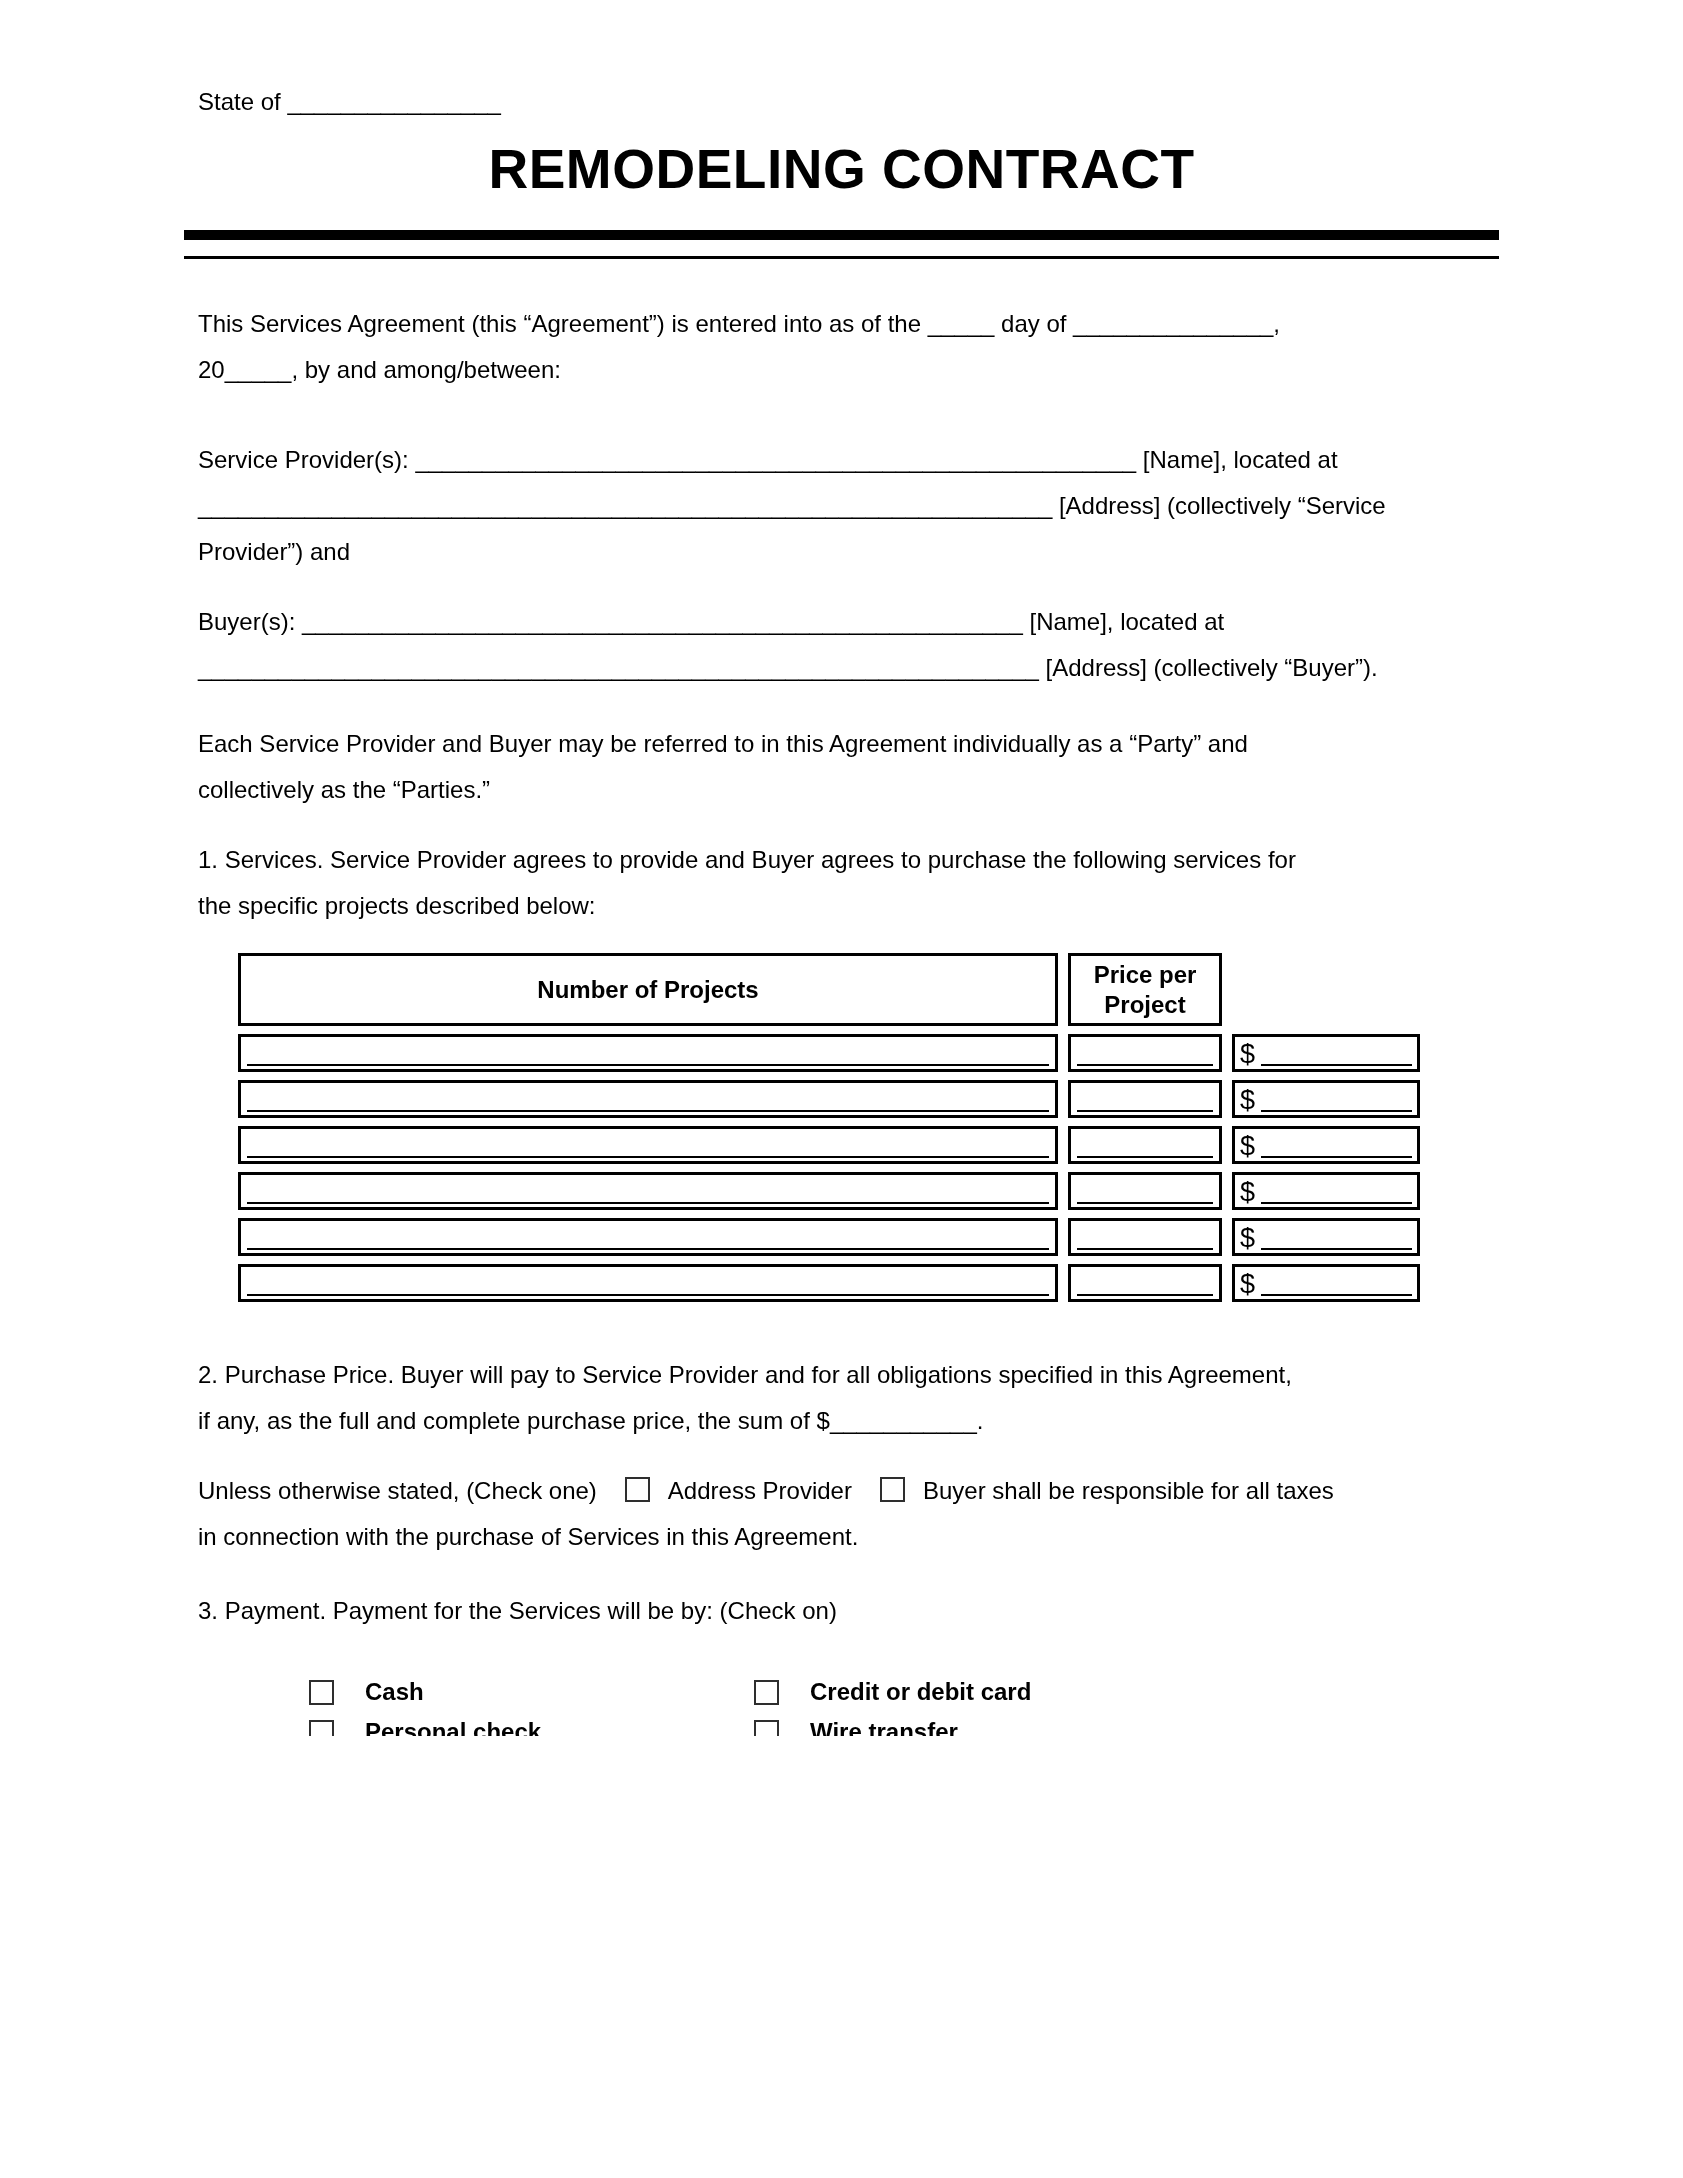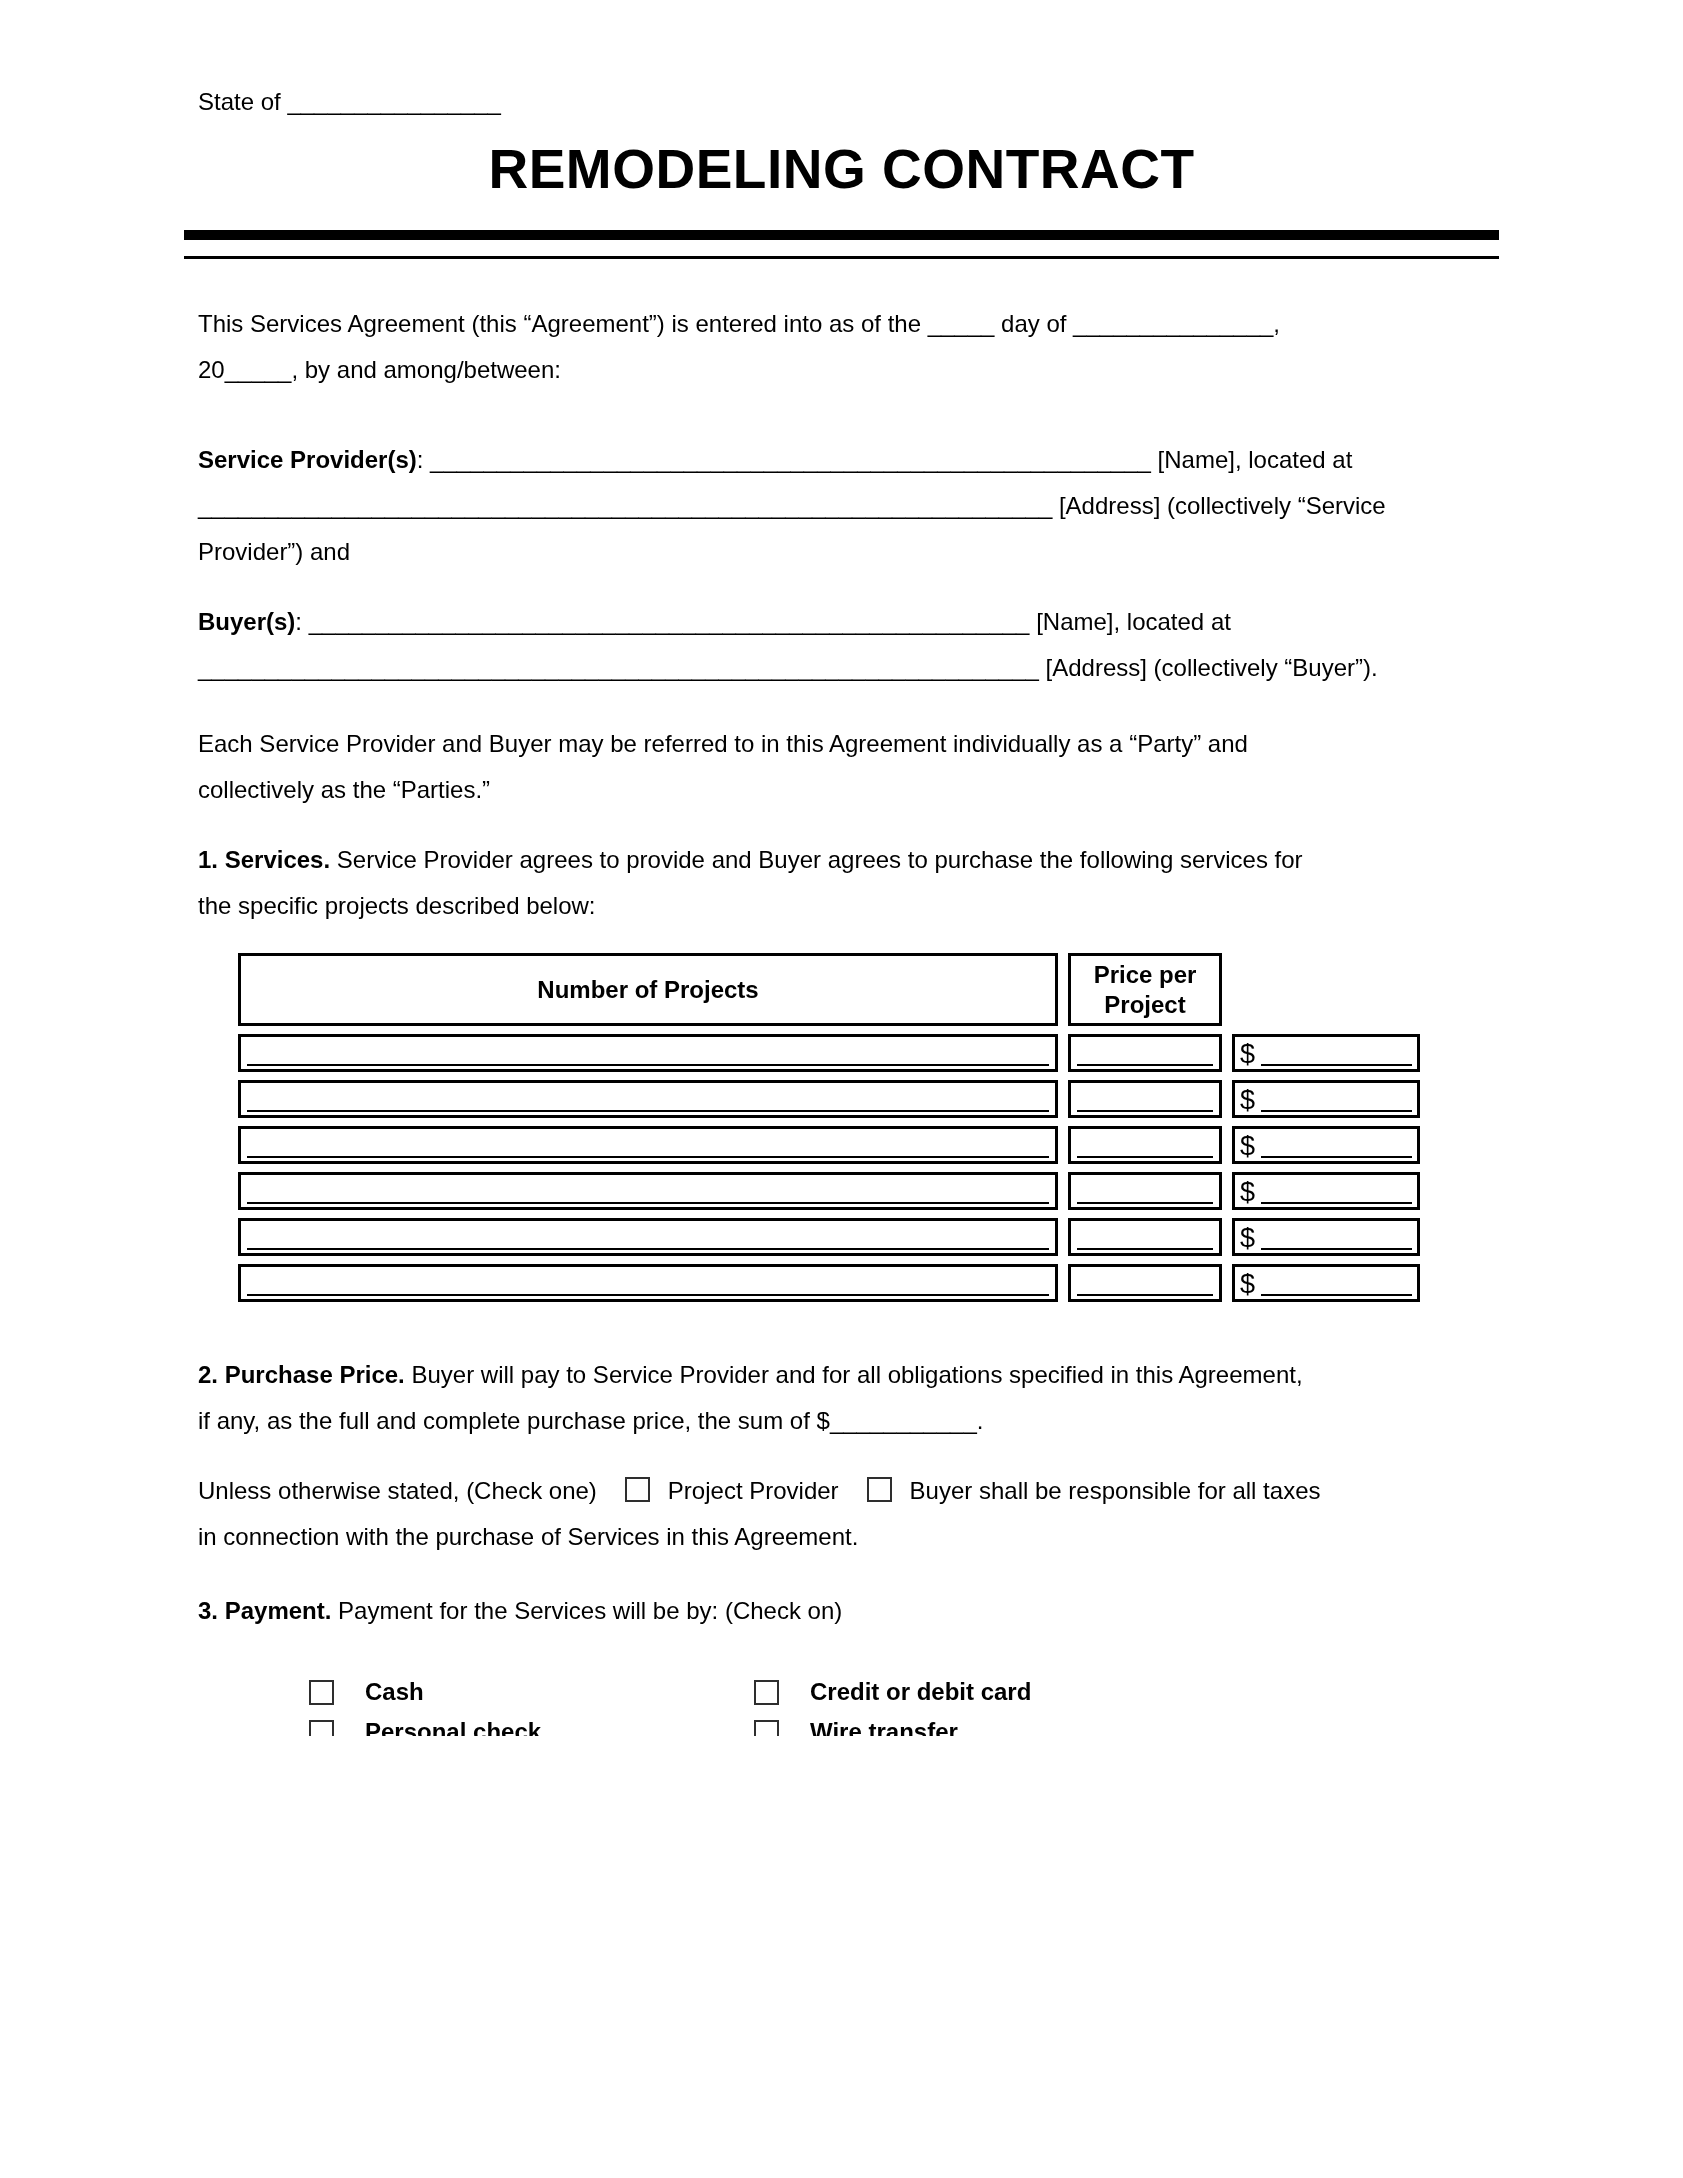--- a/index.html
+++ b/index.html
@@ -8,21 +8,21 @@
     width:1683px;height:1736px;
     background:#fff;
     box-sizing:border-box;
     padding:79px 198px 0 198px;
     font-family:"Liberation Sans","DejaVu Sans",sans-serif;
     font-size:24px;
     color:#000;
     line-height:46px;
   }
   .line{white-space:nowrap;}
-  .b{font-weight:bold;margin-top:47px;}
+  .b{font-weight:normal;margin-top:47px;}
   .state-line{line-height:46px;}
   .doc-title{
     margin:8px 0 0 0;
     font-size:55px;
     line-height:73px;
     font-weight:bold;
     text-align:center;
     letter-spacing:0.5px;
     white-space:nowrap;
   }
@@ -221,21 +221,21 @@
   </div>
 
   <p class="para mt-s2">
     </p>
     <div class="line"><span class="b">2. Purchase Price.</span><span> Buyer will pay to Service Provider and for all obligations specified in this Agreement,</span></div>
     <div class="line">if any, as the full and complete purchase price, the sum of $___________.</div>
   <p></p>
 
   <p class="para mt-tax">
     </p>
-    <div class="line"><span>Unless otherwise stated, (Check one)</span><span class="cbx cbx-inline"></span><span>Project Provider</span><span class="cbx cbx-inline"></span><span>Buyer shall be responsible for all taxes</span></div>
+    <div class="line"><span>Unless otherwise stated, (Check one)</span><span class="cbx cbx-inline"></span><span>Address Provider</span><span class="cbx cbx-inline"></span><span>Buyer shall be responsible for all taxes</span></div>
     <div class="line">in connection with the purchase of Services in this Agreement.</div>
   <p></p>
 
   <p class="para mt-s3">
     </p>
     <div class="line"><span class="b">3. Payment.</span><span> Payment for the Services will be by: (Check on)</span></div>
   <p></p>
 
   <div class="options">
     <ul class="opt-col opt-col-left">

